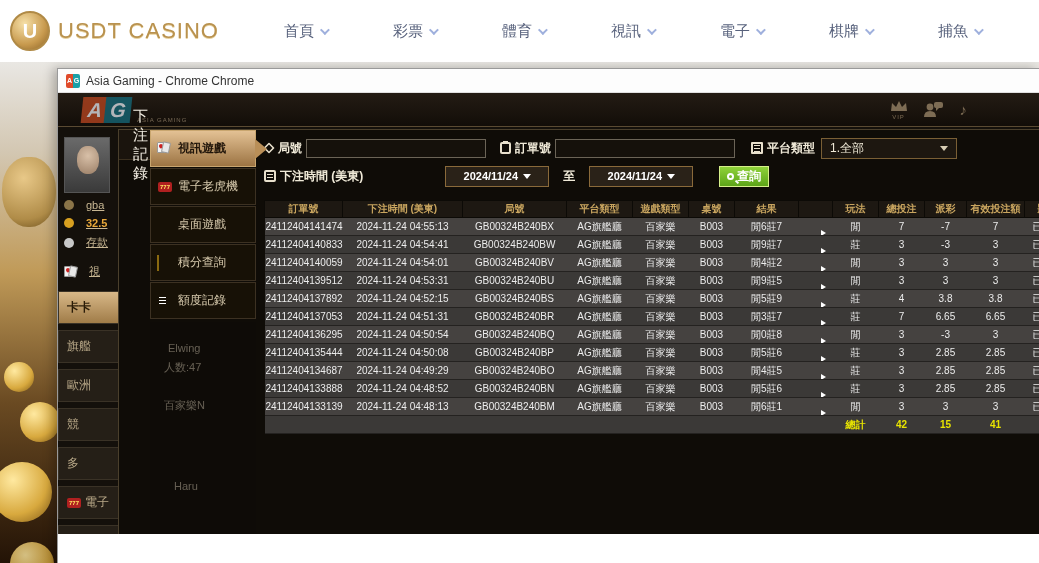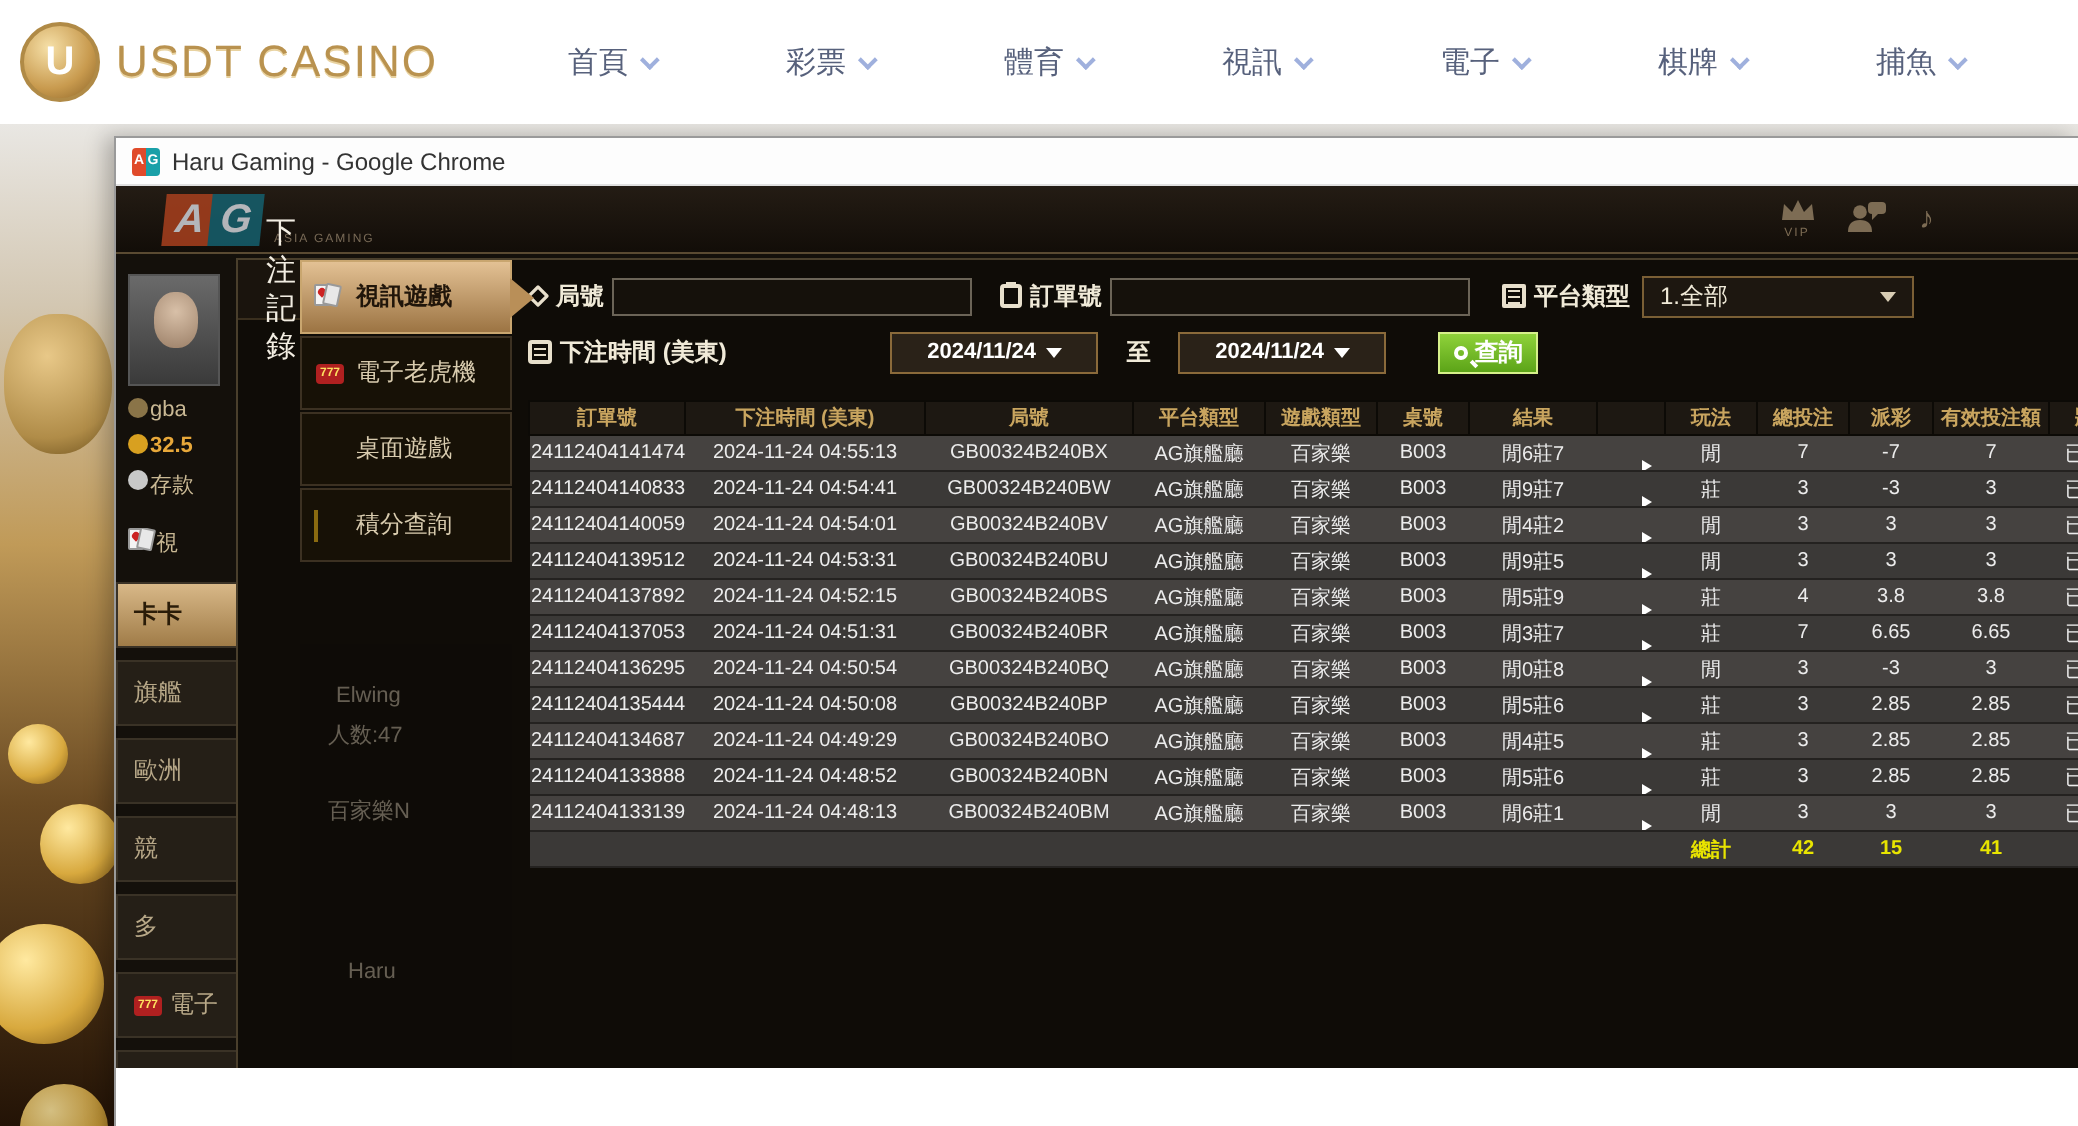--- a/index.html
+++ b/index.html
@@ -57,21 +57,21 @@
   .hdr-icons { position:absolute; right:72px; top:6px; display:flex; gap:16px; align-items:center; }
   .hicon { color:#7d6c54; font-size:15px; line-height:1; text-align:center; }
   .vip-label { font-size:6px; color:#7d6c54; letter-spacing:1px; }
 
   
   .lobby-left { position:absolute; left:6px; top:44px; width:56px; color:#c9b894; font-size:11px; }
   .avatar { width:46px; height:56px; background:linear-gradient(180deg,#6a6a6a,#3a3a3a);
     border:1px solid #555; position:relative; overflow:hidden; }
   .avatar .face { position:absolute; left:12px; top:8px; width:22px; height:28px; border-radius:45%;
     background:radial-gradient(circle at 50% 35%, #d8c0a8, #9a7e66); }
-  .lob-row { display:flex; align-items:flex-start; gap:1px; margin-top:6px; white-space:nowrap; overflow:hidden; }
+  .lob-row { display:flex; align-items:center; gap:12px; margin-top:6px; white-space:nowrap; overflow:hidden;text-decoration:underline; }
   .mini-ic { width:10px; height:10px; border-radius:50%; background:#8a7448; flex:none; }
   .bal { color:#e8a83a; font-weight:bold; }
   .lob-menu { position:absolute; left:0; top:198px; width:62px; }
   .lob-item { height:33px; margin-bottom:6px; background:rgba(40,34,26,.85); border:1px solid #3a3226;
     color:#b8a888; font-size:12px; display:flex; align-items:center; padding-left:8px; gap:4px;
     white-space:nowrap; overflow:hidden; }
   .lob-item.active { background:linear-gradient(180deg,#d8b888,#a07c48); color:#2a1c08; font-weight:bold; }
   .cards-mini { width:13px; height:11px; position:relative; flex:none; }
   .cards-mini i { position:absolute; width:8px; height:11px; background:#f4f4f4; border-radius:1px; border:1px solid #999; }
   .cards-mini i.r2 { left:5px; top:0; transform:rotate(12deg); background:#e8e8e8; }
@@ -190,21 +190,21 @@
     <div class="coin" style="left:-8px; top:400px; width:60px; height:60px;"></div>
     <div class="coin" style="left:10px; top:480px; width:44px; height:44px; opacity:.8;"></div>
   </div>
 
   <div class="window">
     <div class="titlebar">
       <div class="favicon">
         <span class="fav-a">A</span>
           <span class="fav-g">G</span>
       </div>
-      <div class="win-title">Haru Gaming - Google Chrome</div>
+      <div class="win-title">Asia Gaming - Chrome Chrome</div>
     </div>
 
     <div class="content">
 
       <div class="ag-header">
         <div class="ag-logo">
           <div class="ag-sq ag-a">A</div>
           <div class="ag-sq ag-g">G</div>
           <div class="ag-sub">ASIA GAMING</div>
         </div>
@@ -288,20 +288,24 @@
                 </span>
                 <span>電子老虎機</span>
               </div>
               <div class="side-item">
                 <span class="sicon"><span class="tbl-ic"></span></span>
                 <span>桌面遊戲</span>
               </div>
               <div class="side-item">
                 <span class="sicon"><span class="gem"></span></span>
                 <span>積分查詢</span>
+              </div>
+              <div class="side-item">
+                <span class="sicon"><span class="doc"></span></span>
+                <span>額度記錄</span>
               </div>
               <div class="side-ghost">
                 <div class="ghost-t" style="left: 18px; top: 20px;">Elwing</div>
                 <div class="ghost-t" style="left: 14px; top: 38px;">人数:47</div>
                 <div class="ghost-t" style="left: 14px; top: 76px;">百家樂N</div>
                 <div class="ghost-t" style="left: 24px; top: 158px;">Haru</div>
               </div>
             </div>
           <div class="dlg-main">
             <div class="filters">

